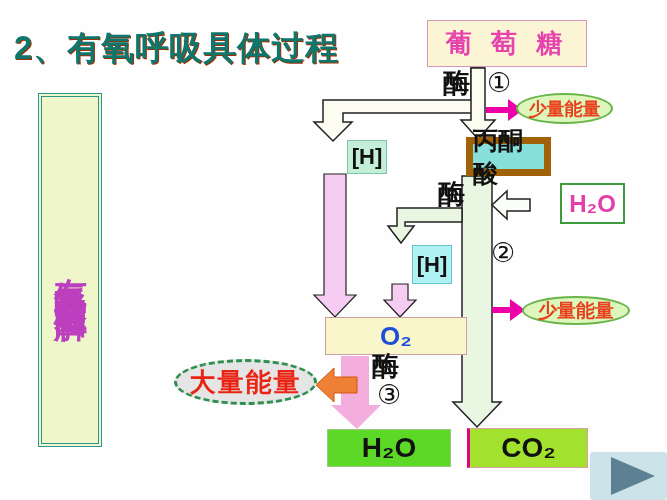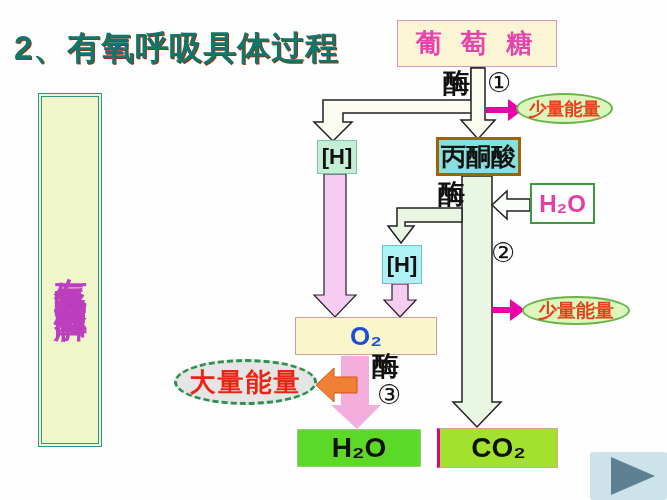--- a/index.html
+++ b/index.html
@@ -8,27 +8,27 @@
   .abs{position:absolute;}
   #flow-svg{position:absolute;left:0;top:0;z-index:1;}
   .title{left:14px;top:26px;font-size:33px;font-weight:bold;color:#0f766e;
          letter-spacing:1px;text-shadow:1px 1px 0 #a03000;white-space:nowrap;z-index:3;}
   .sidebar{left:38px;top:93px;width:64px;height:354px;background:#eff6c9;
            border:4px double #2d9290;box-sizing:border-box;display:flex;z-index:3;}
   .sidebar-text{writing-mode:vertical-lr;text-orientation:upright;margin:auto;
            font-family:"Liberation Serif","DejaVu Serif",serif;font-weight:bold;
            font-size:33px;color:#bb3fbe;letter-spacing:4px;}
   .node{box-sizing:border-box;display:flex;align-items:center;justify-content:center;
-        font-weight:bold;z-index:2;}
+        font-weight:bold;z-index:2;margin-left:30px;}
   .glucose{left:397px;top:20px;width:160px;height:47px;background:#fbf4d5;
         border:1px solid #d898b8;color:#e743ad;font-size:26px;letter-spacing:6px;}
   .hbox1{left:317px;top:140px;width:40px;height:34px;background:#c5eed6;
         border:1px solid #7fc4ab;color:#111;font-size:22px;}
   .pyruvate{left:436px;top:137px;width:85px;height:39px;background:#87e0dc;
-        border:3px solid #a16207;color:#111;font-size:25px;}
+        border:7px solid #a16207;color:#111;font-size:25px;}
   .waterin{left:530px;top:183px;width:65px;height:41px;background:#fff;
         border:2px solid #3d9a3d;color:#e33fa8;font-size:24px;}
   .hbox2{left:382px;top:245px;width:40px;height:39px;background:#aff2f6;
         border:1px solid #66c4cc;color:#111;font-size:22px;}
   .oxygen{left:295px;top:317px;width:142px;height:38px;background:#f9f6cb;
         border:1px solid #c9a0a0;color:#1d4ed8;font-size:26px;}
   .waterout{left:297px;top:429px;width:124px;height:38px;background:#5cd827;
         border:1px solid #9cc888;color:#111;font-size:28px;}
   .co2{left:437px;top:428px;width:121px;height:40px;background:#a2e22e;
         border:1px solid #d8a0a0;border-left:3px solid #e6007a;color:#111;font-size:28px;}

